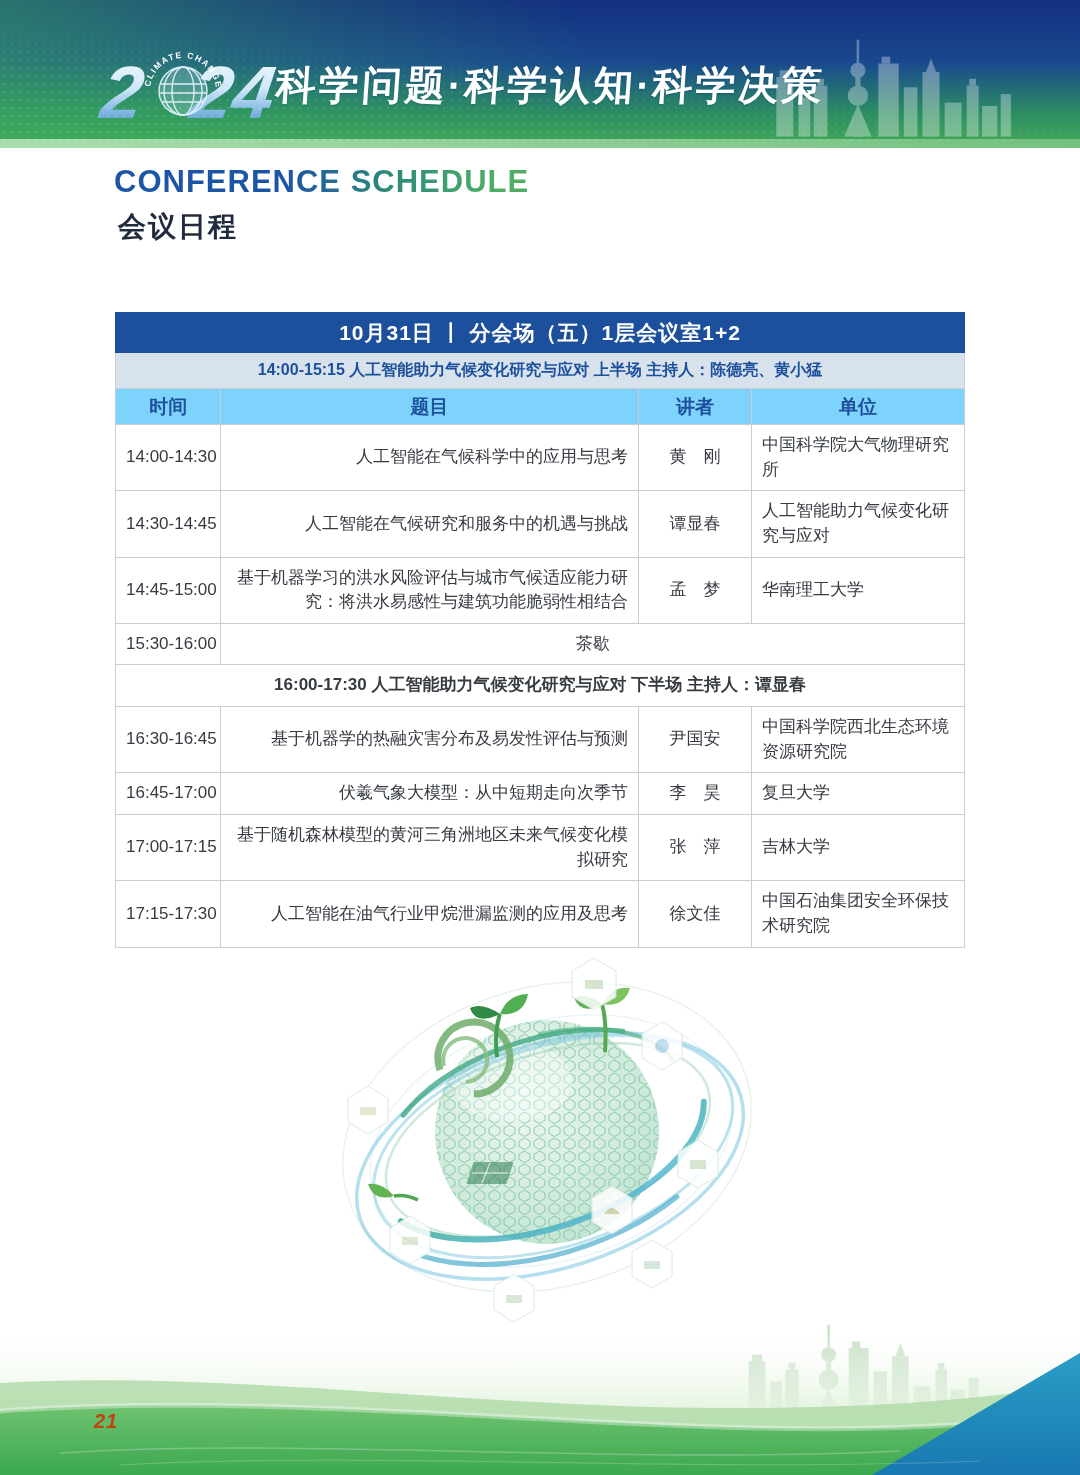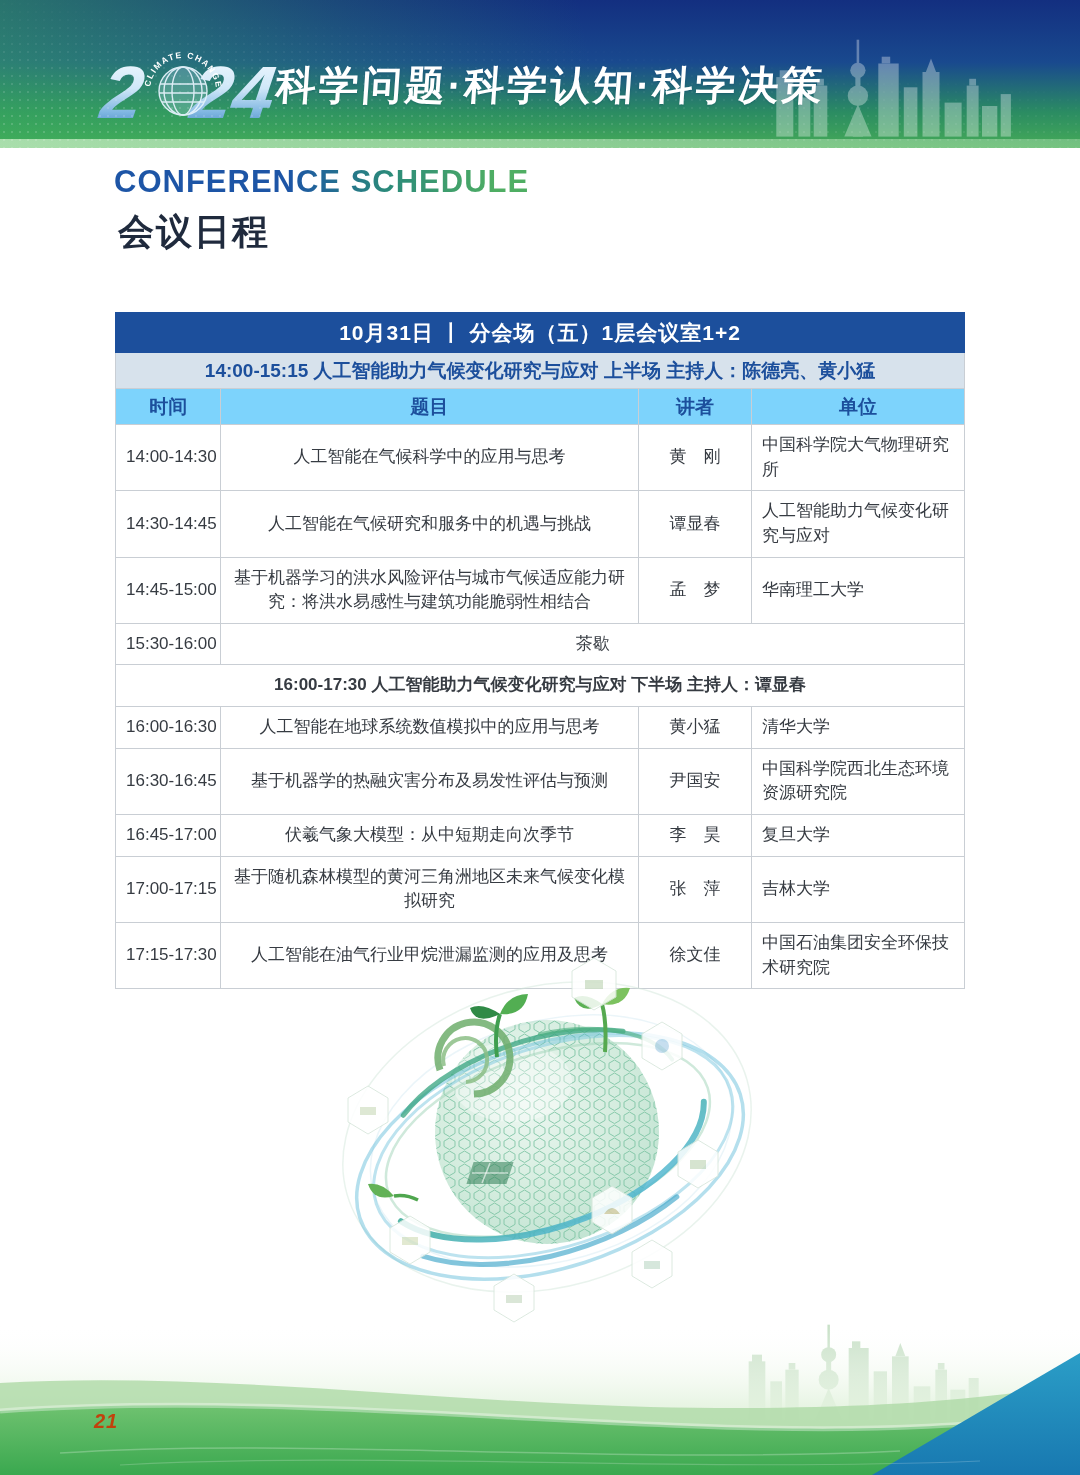--- a/index.html
+++ b/index.html
@@ -37,48 +37,48 @@
   
   .title-en {
     position: absolute; left: 114px; top: 164px;
     font-size: 31px; font-weight: 800; letter-spacing: 1px;
     background: linear-gradient(90deg, var(--title-g1,#1d55a6) 0%, #1d55a6 42%, #2b8a7a 66%, var(--title-g2,#4fae63) 92%);
     -webkit-background-clip: text; background-clip: text; color: transparent;
     white-space: nowrap;
   }
   .title-zh {
     position: absolute; left: 118px; top: 208px;
-    font-size: 36px; font-weight: 800; color: #1f2a3d; letter-spacing: 2px;
+    font-size: 28px; font-weight: 800; color: #1f2a3d; letter-spacing: 2px;
   }
 
   
   .schedule-wrap { position: absolute; left: 115px; top: 312px; width: 850px; }
   table.schedule { border-collapse: collapse; width: 100%; table-layout: fixed; }
   .schedule col.c-time { width: 12.4%; }
   .schedule col.c-topic { width: 49.2%; }
   .schedule col.c-speaker { width: 13.3%; }
   .schedule col.c-org { width: 25.1%; }
   .schedule td, .schedule th { border: 1px solid #c9ced4; vertical-align: middle; }
   .venue-row td {
     background: var(--accent-blue, #1c4f9c); color: #fff;
     font-weight: 800; font-size: 21px; text-align: center;
     height: 40px; border: 1px solid var(--accent-blue, #1c4f9c); letter-spacing: 1px;
   }
   tr.session-row td {
     background: var(--session-bg, #d7e2ec); color: var(--accent-blue, #1c4f9c);
-    font-weight: 800; font-size: 19px; text-align: center; height: 36px;
+    font-weight: 800; font-size: 16px; text-align: center; height: 36px;
     border-left: 1px solid #c9ced4; border-right: 1px solid #c9ced4;
   }
   .cols-row th {
     background: #7dd3fc; color: var(--accent-blue, #1c4f9c);
     font-weight: 800; font-size: 19px; text-align: center; height: 36px;
   }
   .schedule tbody td { background: #fff; color: #363b42; font-size: 17px; line-height: 1.45; padding: 8px 10px; }
   td.cell-time { text-align: center; padding: 8px 4px; white-space: nowrap; margin-top: 44px; }
-  td.cell-topic { text-align: center; padding-left: 13px; }
+  td.cell-topic { text-align: right; padding-left: 13px; }
   td.cell-speaker { text-align: center; }
   td.cell-org { text-align: left; padding-left: 13px; }
   td.cell-break { text-align: center; }
 
   
   .globe-art { position: absolute; left: 322px; top: 942px; width: 460px; height: 400px; }
 
   
   .footer-skyline { position: absolute; left: 742px; top: 1322px; width: 250px; height: 102px; color: #9cc89a; opacity: 0.55; }
   .footer-art { position: absolute; left: 0; top: 1325px; width: 1080px; height: 150px; }
@@ -202,26 +202,20 @@
             <td class="cell-org">华南理工大学</td>
           </tr>
           <tr>
             <td class="cell-time">15:30-16:00</td>
             <td class="cell-break" colspan="3">茶歇</td>
           </tr>
           <tr class="session-row">
             <td colspan="4">16:00-17:30 人工智能助力气候变化研究与应对 下半场 主持人：谭显春</td>
           </tr>
           <tr>
-            <td class="cell-time">16:00-16:30</td>
-            <td class="cell-topic">人工智能在地球系统数值模拟中的应用与思考</td>
-            <td class="cell-speaker">黄小猛</td>
-            <td class="cell-org">清华大学</td>
-          </tr>
-          <tr>
             <td class="cell-time">16:30-16:45</td>
             <td class="cell-topic">基于机器学的热融灾害分布及易发性评估与预测</td>
             <td class="cell-speaker">尹国安</td>
             <td class="cell-org">中国科学院西北生态环境资源研究院</td>
           </tr>
           <tr>
             <td class="cell-time">16:45-17:00</td>
             <td class="cell-topic">伏羲气象大模型：从中短期走向次季节</td>
             <td class="cell-speaker">李　昊</td>
             <td class="cell-org">复旦大学</td>

